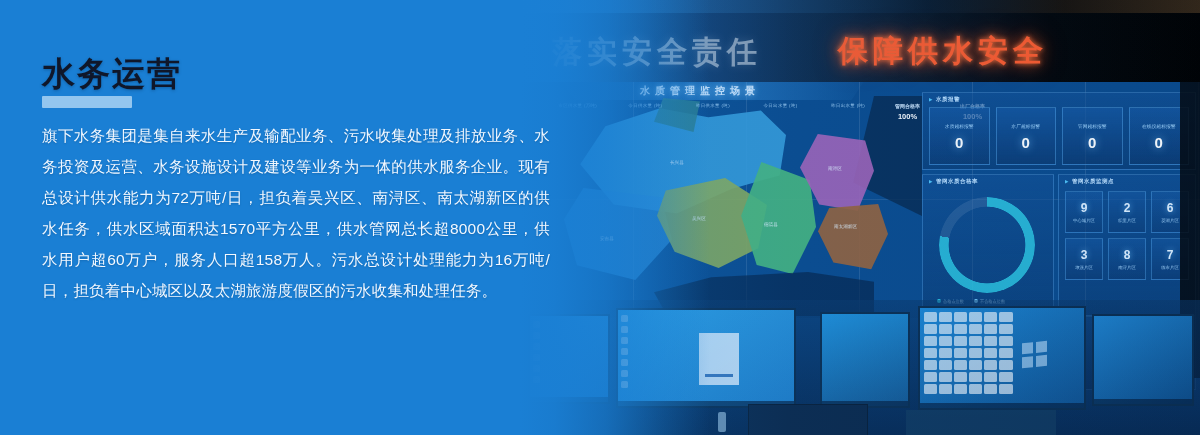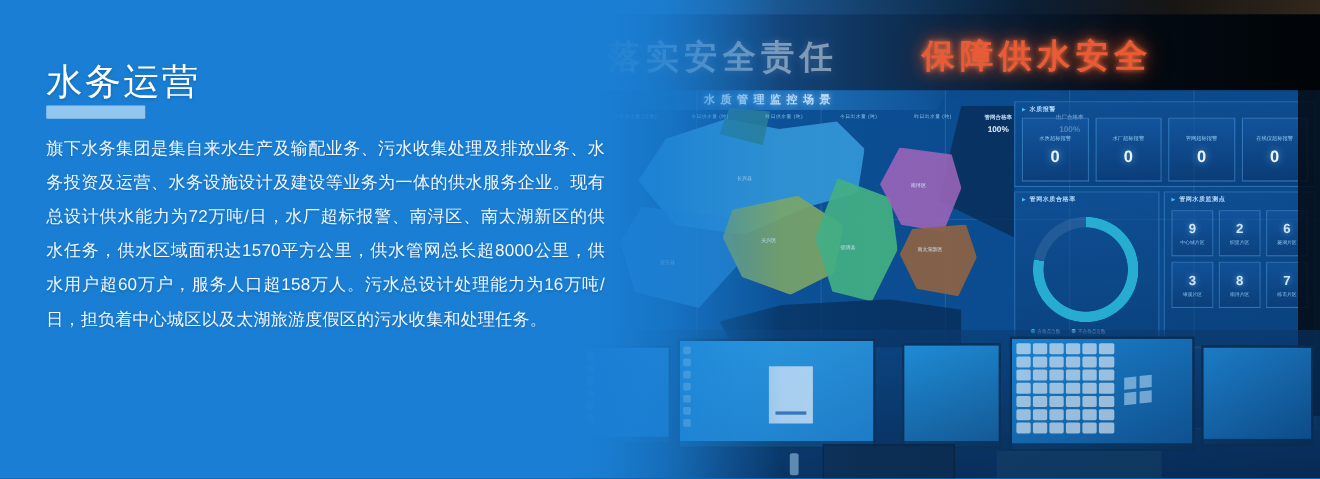--- a/index.html
+++ b/index.html
@@ -7,21 +7,21 @@
     width:1200px;height:435px;overflow:hidden;
     font-family:"Liberation Sans","DejaVu Sans",sans-serif;
     background:#1a7fd4;
   }
   .banner{position:relative;width:1200px;height:435px;overflow:hidden;background:#1a7fd4;}
 
   
   .left-col{position:absolute;left:0;top:0;width:600px;height:435px;z-index:40;}
   .page-title{
     position:absolute;left:42px;top:52px;
-    font-size:33px;font-weight:normal;color:#ffffff;letter-spacing:2px;
+    font-size:33px;font-weight:bold;color:#0f172a;letter-spacing:2px;
     text-shadow:0 1px 3px rgba(0,40,80,.35);
     white-space:nowrap;
   }
   .title-rule{
     position:absolute;left:42px;top:96px;width:90px;height:12px;
     background:#93c6ef;border-radius:1px;
   }
   .body-copy{
     position:absolute;left:42px;top:120px;width:508px;
     font-size:15.5px;line-height:31px;color:#f2f8ff;
@@ -445,16 +445,16 @@
       <div class="bottle"></div>
     </div>
 
     <div class="photo-tint"></div>
     <div class="photo-fade"></div>
   </div>
 
   <div class="left-col">
     <div class="page-title">水务运营</div>
     <div class="title-rule"></div>
-    <div class="body-copy">旗下水务集团是集自来水生产及输配业务、污水收集处理及排放业务、水务投资及运营、水务设施设计及建设等业务为一体的供水服务企业。现有总设计供水能力为72万吨/日，水厂超标报警、南浔区、南太湖新区的供水任务，供水区域面积达1570平方公里，供水管网总长超8000公里，供水用户超60万户，服务人口超158万人。污水总设计处理能力为16万吨/日，担负着中心城区以及太湖旅游度假区的污水收集和处理任务。</div>
+    <div class="body-copy">旗下水务集团是集自来水生产及输配业务、污水收集处理及排放业务、水务投资及运营、水务设施设计及建设等业务为一体的供水服务企业。现有总设计供水能力为72万吨/日，担负着吴兴区、南浔区、南太湖新区的供水任务，供水区域面积达1570平方公里，供水管网总长超8000公里，供水用户超60万户，服务人口超158万人。污水总设计处理能力为16万吨/日，担负着中心城区以及太湖旅游度假区的污水收集和处理任务。</div>
   </div>
 
 </div>
 
 </body></html>

